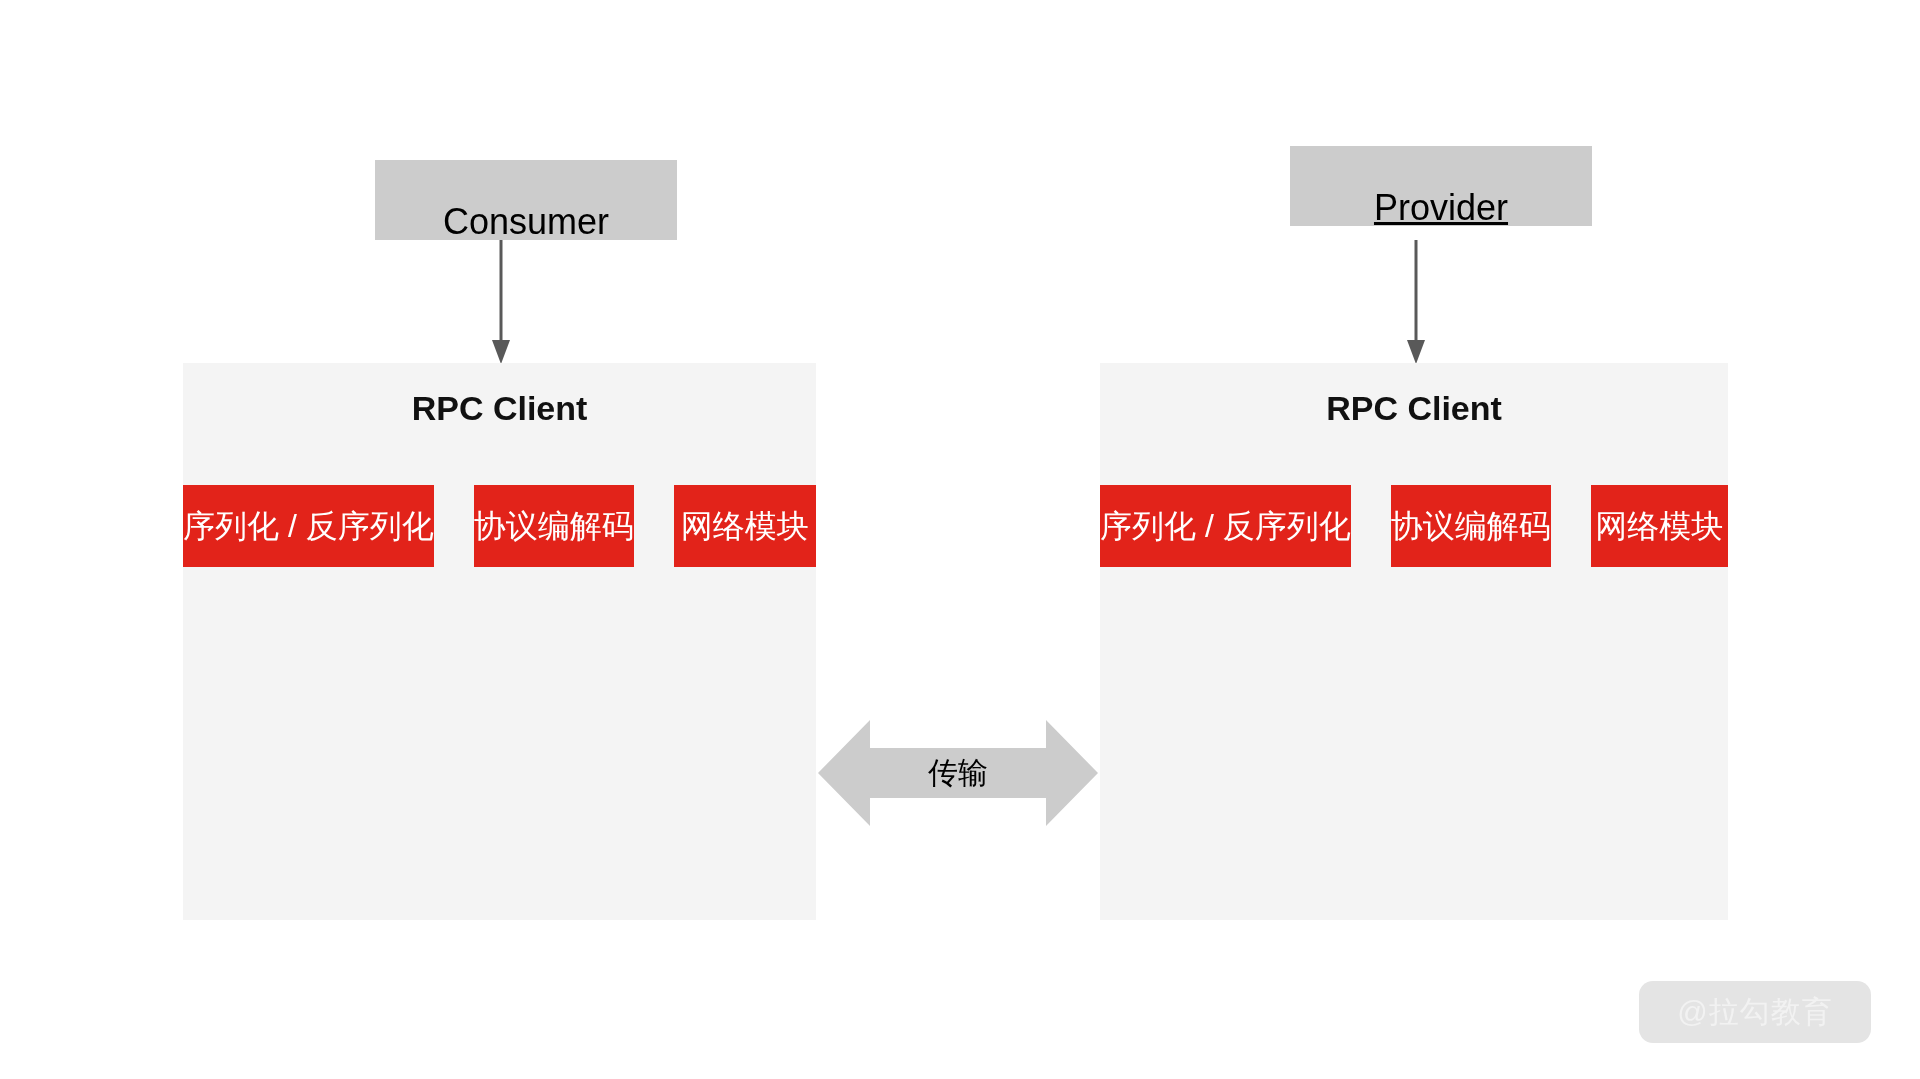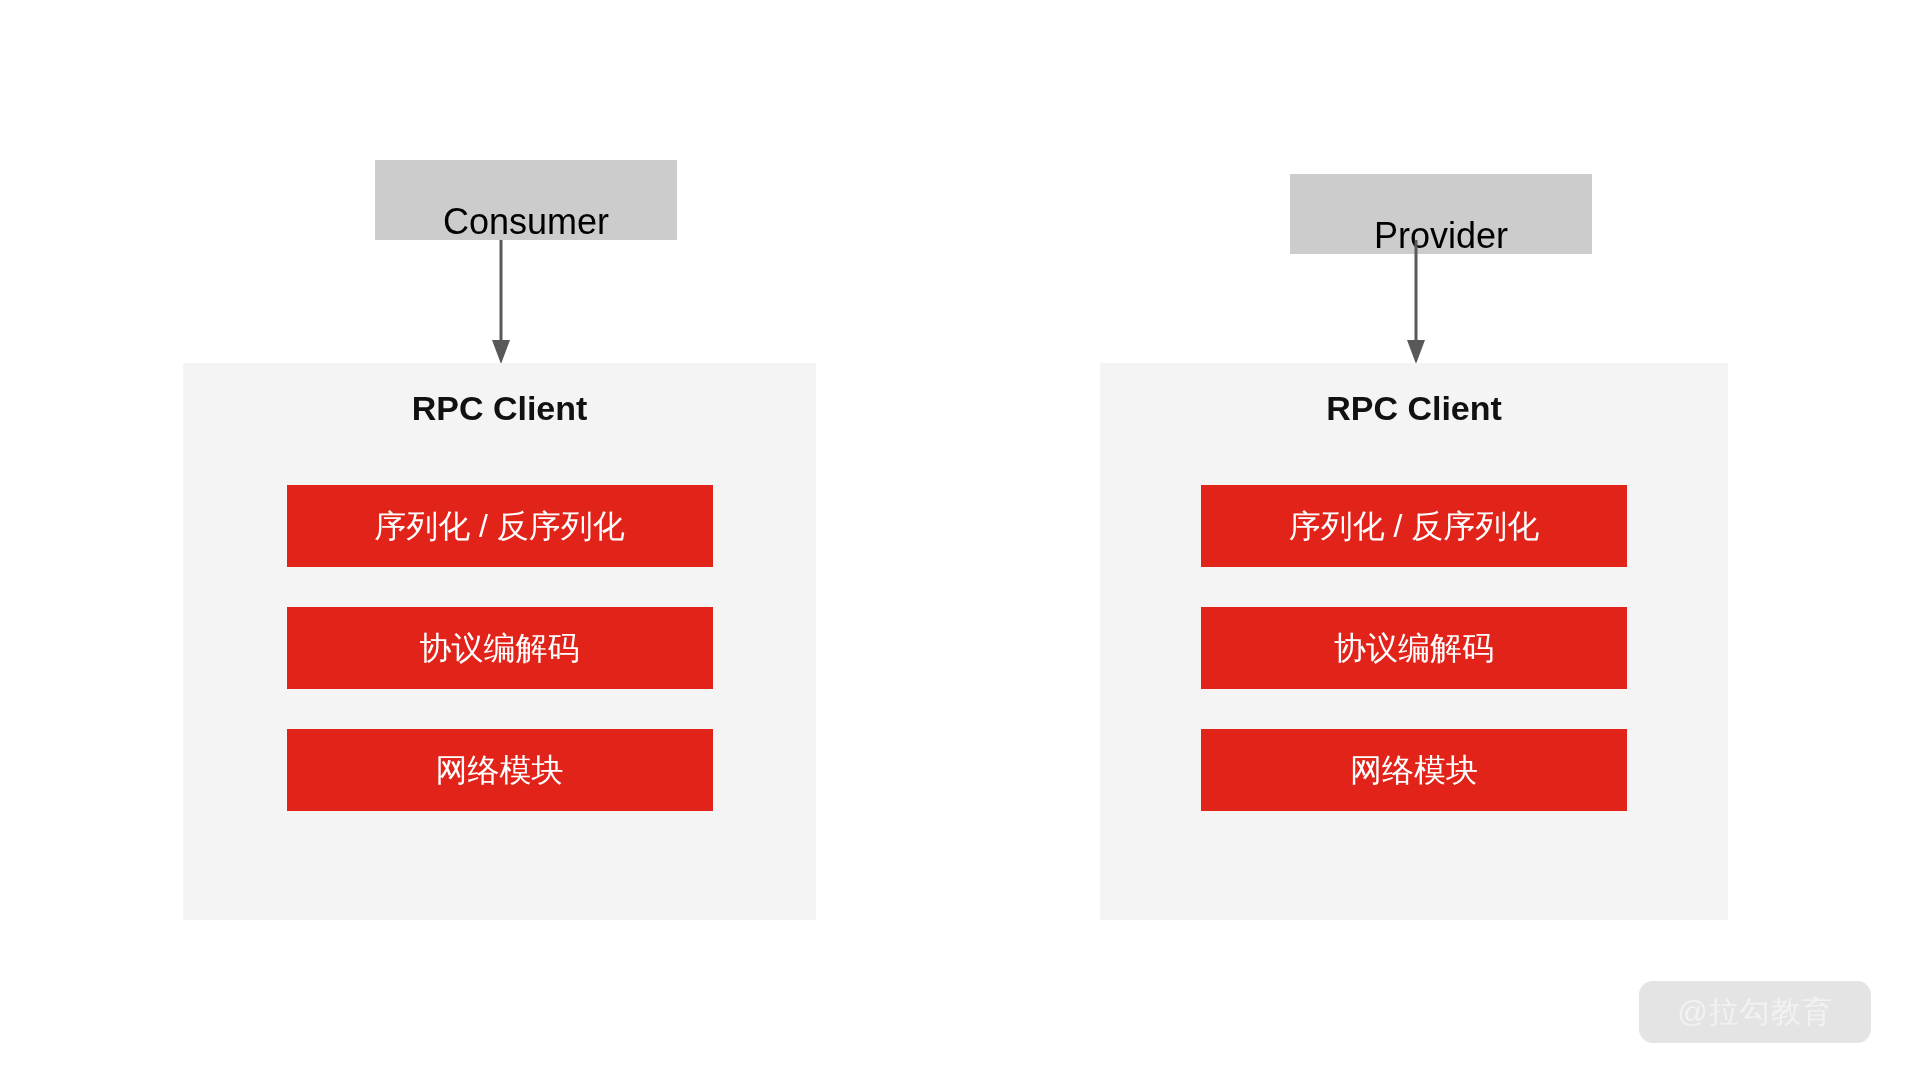--- a/index.html
+++ b/index.html
@@ -36,21 +36,21 @@
   }
   .actor-label {
     font-size: 36px;
     font-weight: 400;
     color: #000000;
     line-height: 1;
     letter-spacing: 0px;
     white-space: nowrap;
   }
   #actor-consumer { left: 375px; top: 160px; }
-  #actor-provider { left: 1290px; top: 174px; }
+  #actor-provider { left: 1290px; top: 146px; text-decoration: underline; }
 
   
   .connector {
     position: absolute;
     width: 24px;
     height: 126px;
     overflow: visible;
   }
   #connector-consumer { left: 489px; top: 240px; }
   #connector-provider { left: 1404px; top: 240px; }
@@ -86,21 +86,20 @@
     white-space: nowrap;
   }
 
   
   .module-list {
     position: absolute;
     top: 122px;
     left: 0;
     right: 0;
     display: flex;
-    flex-direction: column;
     align-items: center;
     gap: 40px;
   }
   .module-box {
     width: 426px;
     height: 82px;
     background: #e2231a;
     display: flex;
     align-items: center;
     justify-content: center;
@@ -213,18 +212,24 @@
       </div>
       <div class="module-box">
         <span class="module-label">协议编解码</span>
       </div>
       <div class="module-box">
         <span class="module-label">网络模块</span>
       </div>
     </div>
   </div>
 
+  <div id="transport">
+    <svg viewBox="0 0 280 110" xmlns="http://www.w3.org/2000/svg">
+      <polygon fill="#cccccc" points="0,55 52,2 52,30 228,30 228,2 280,55 228,108 228,80 52,80 52,108"></polygon>
+    </svg>
+    <div id="transport-label">传输</div>
+  </div>
 
   <div id="watermark">
     <span id="watermark-text">@拉勾教育</span>
   </div>
 
 </div>
 
 </body></html>

